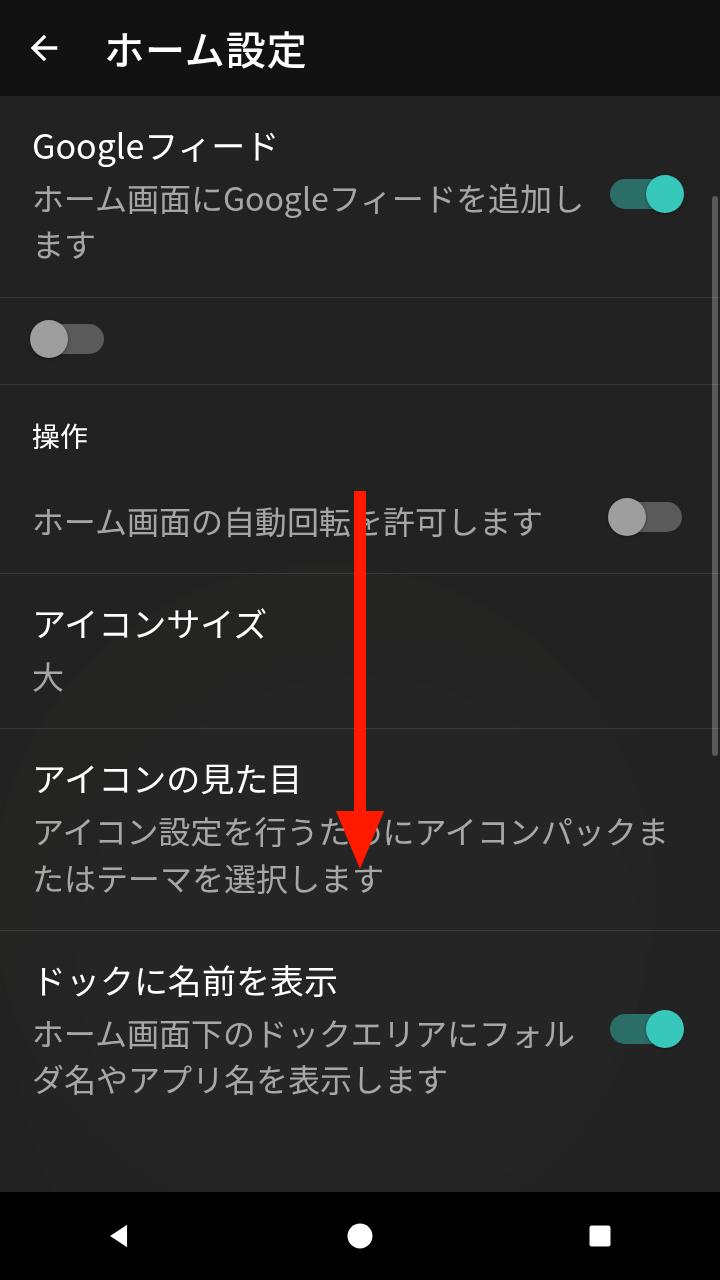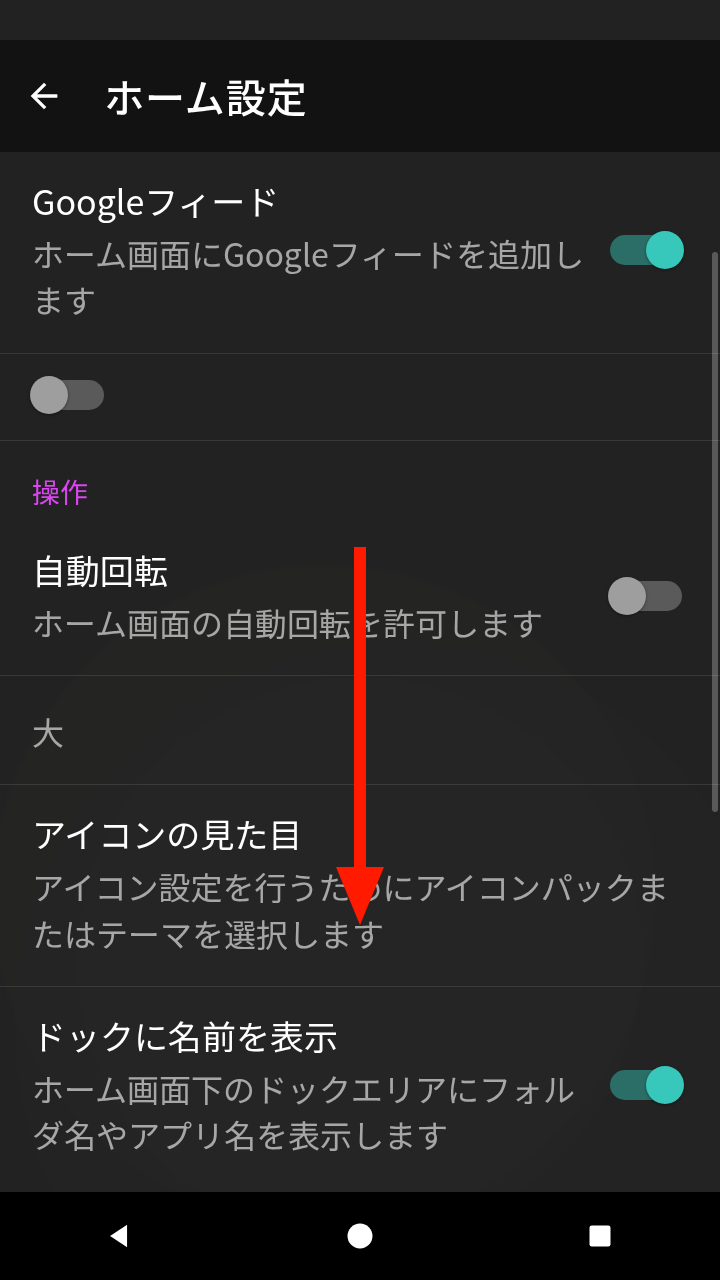--- a/index.html
+++ b/index.html
@@ -15,45 +15,44 @@
     background:
       radial-gradient(circle at 50% 75%, rgba(255,255,255,0.03) 0 280px, transparent 282px),
       radial-gradient(circle at 45% 70%, rgba(255,200,120,0.05) 0 330px, transparent 332px),
       radial-gradient(circle at 55% 80%, rgba(180,120,200,0.04) 0 380px, transparent 382px),
       linear-gradient(#1f1f1f,#1f1f1f);
     filter: blur(1px);
   }
   .overlay { position:absolute; inset:0; background: rgba(35,35,35,0.82); }
   .screen { position: relative; width:720px; height:1280px; display:flex; flex-direction:column; }
   .appbar {
-    height: 112px;
+    height: 96px;
     background: rgba(18,18,18,0.95);
     display:flex; align-items:center;
     padding: 16px 20px;
     gap: 36px;
-    margin-top: 40px;
   }
   .appbar .back { width:48px; height:48px; display:flex; align-items:center; justify-content:center; cursor:pointer;}
   .appbar svg { fill:#fff; width:40px; height:40px;}
   .appbar .title { font-size: 40px; font-weight:500; letter-spacing:1px;}
   .content { flex:1; overflow:hidden; position:relative; }
   .row {
     padding: 26px 32px 30px 32px;
     border-bottom: 1px solid rgba(255,255,255,0.10);
     display:flex; align-items:center;
     gap: 20px;
   }
   .row.noborder { border-bottom:none;align-items:center; }
   .row .text { flex:1; min-width:0;}
   .row .title { font-size: 34px; font-weight:400; color:#fff; line-height:1.35;}
   .row .sub { font-size: 32px; color: rgba(255,255,255,0.60); line-height:1.45; margin-top:6px;}
   .section-header {
     padding: 30px 32px 10px 32px;
     font-size: 28px;
-    color: #d946ef;
+    color: #ffffff;
   }
   
   .toggle {
     position: relative; width: 72px; height: 30px; border-radius: 15px;
     flex: 0 0 auto; margin-right:6px; cursor:pointer;
   }
   .toggle .track { position:absolute; inset:0; border-radius:15px; background:#5a5a5a; }
   .toggle .thumb {
     position:absolute; top:50%; transform:translateY(-50%);
     width:38px; height:38px; border-radius:50%;
@@ -114,32 +113,32 @@
       <div class="toggle">
         <div class="track"></div>
           <div class="thumb"></div>
       </div>
     </div>
 
     <div class="section-header">操作</div>
 
     <div class="row">
       <div class="text">
-        <div class="title">自動回転</div>
         <div class="sub">ホーム画面の自動回転を許可します</div>
       </div>
       <div class="toggle">
         <div class="track"></div>
           <div class="thumb"></div>
       </div>
     </div>
 
 
     <div class="row">
       <div class="text">
+        <div class="title">アイコンサイズ</div>
         <div class="sub">大</div>
       </div>
     </div>
 
     <div class="row">
       <div class="text">
         <div class="title">アイコンの見た目</div>
         <div class="sub">アイコン設定を行うためにアイコンパックまたはテーマを選択します</div>
       </div>
     </div>

